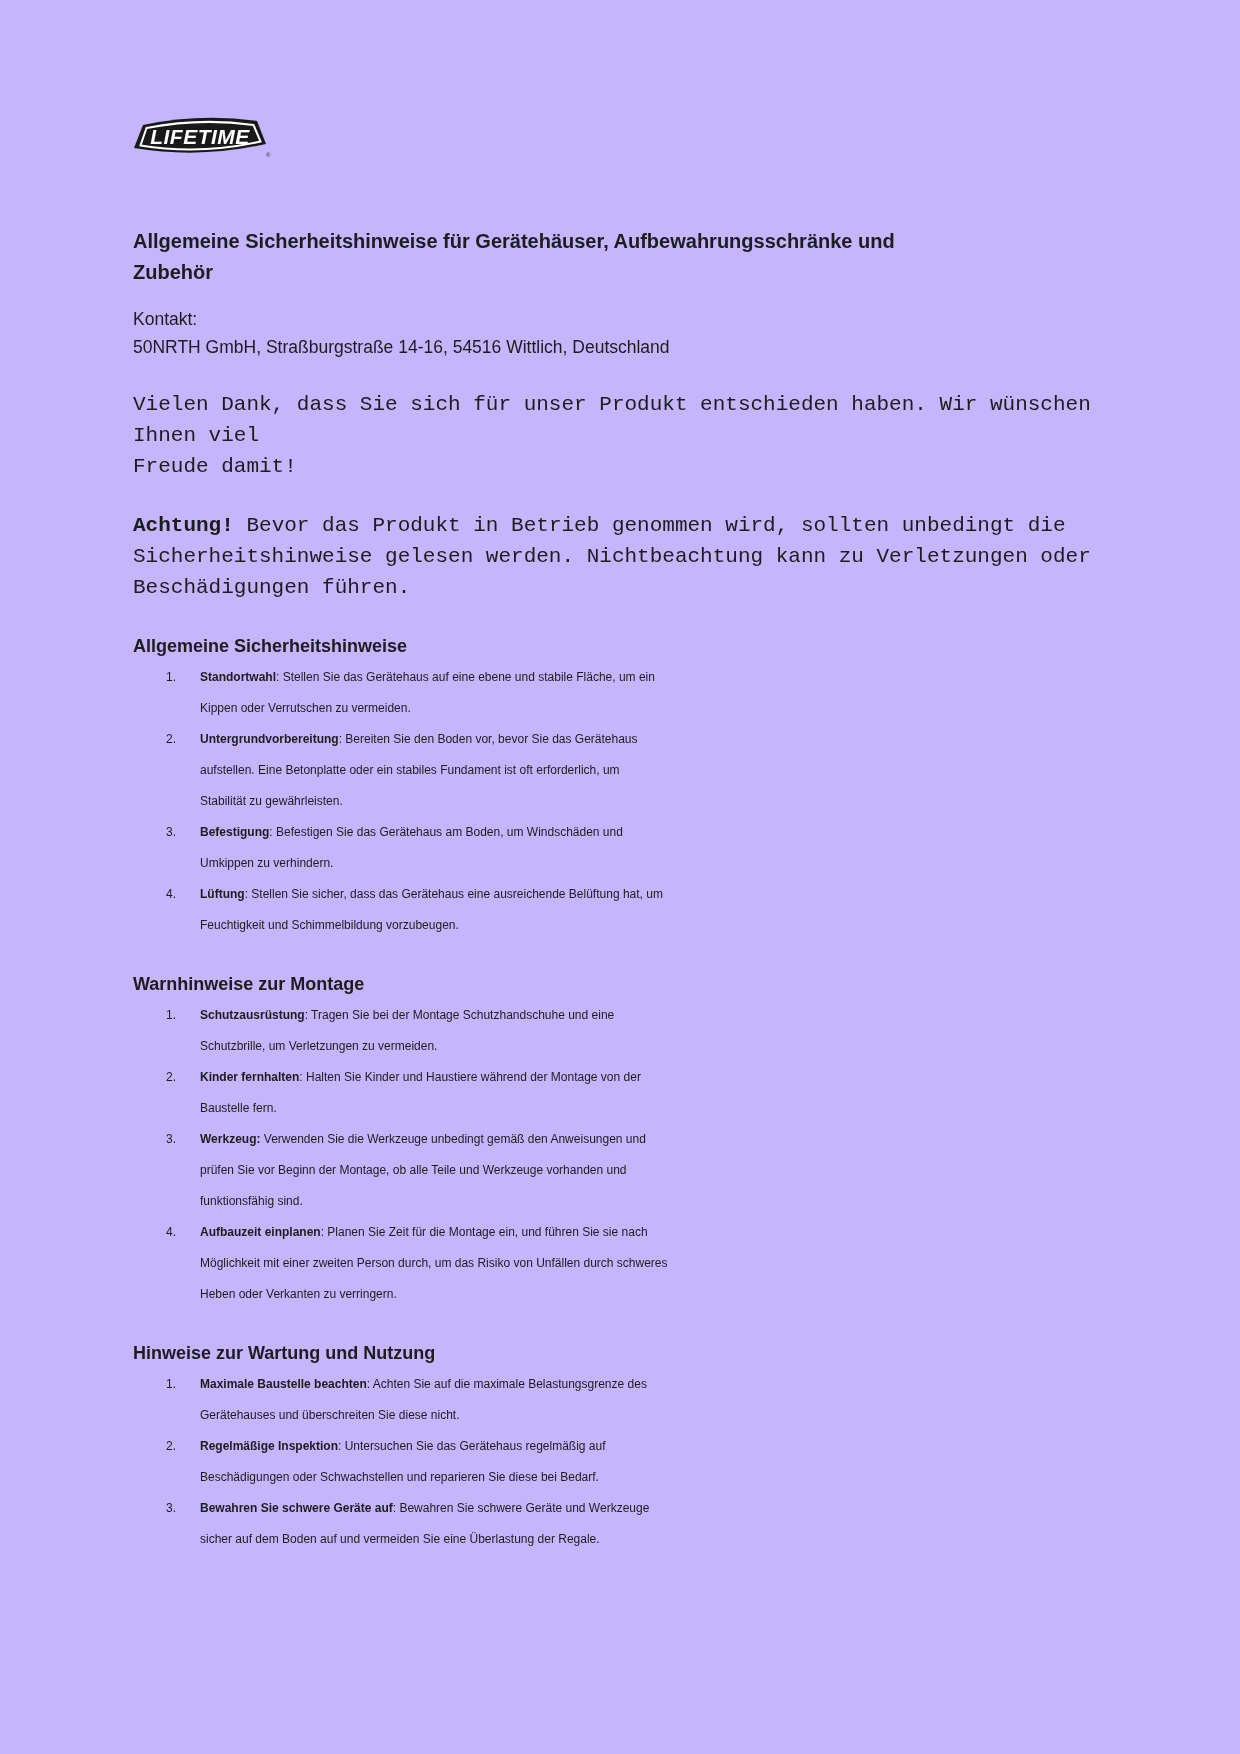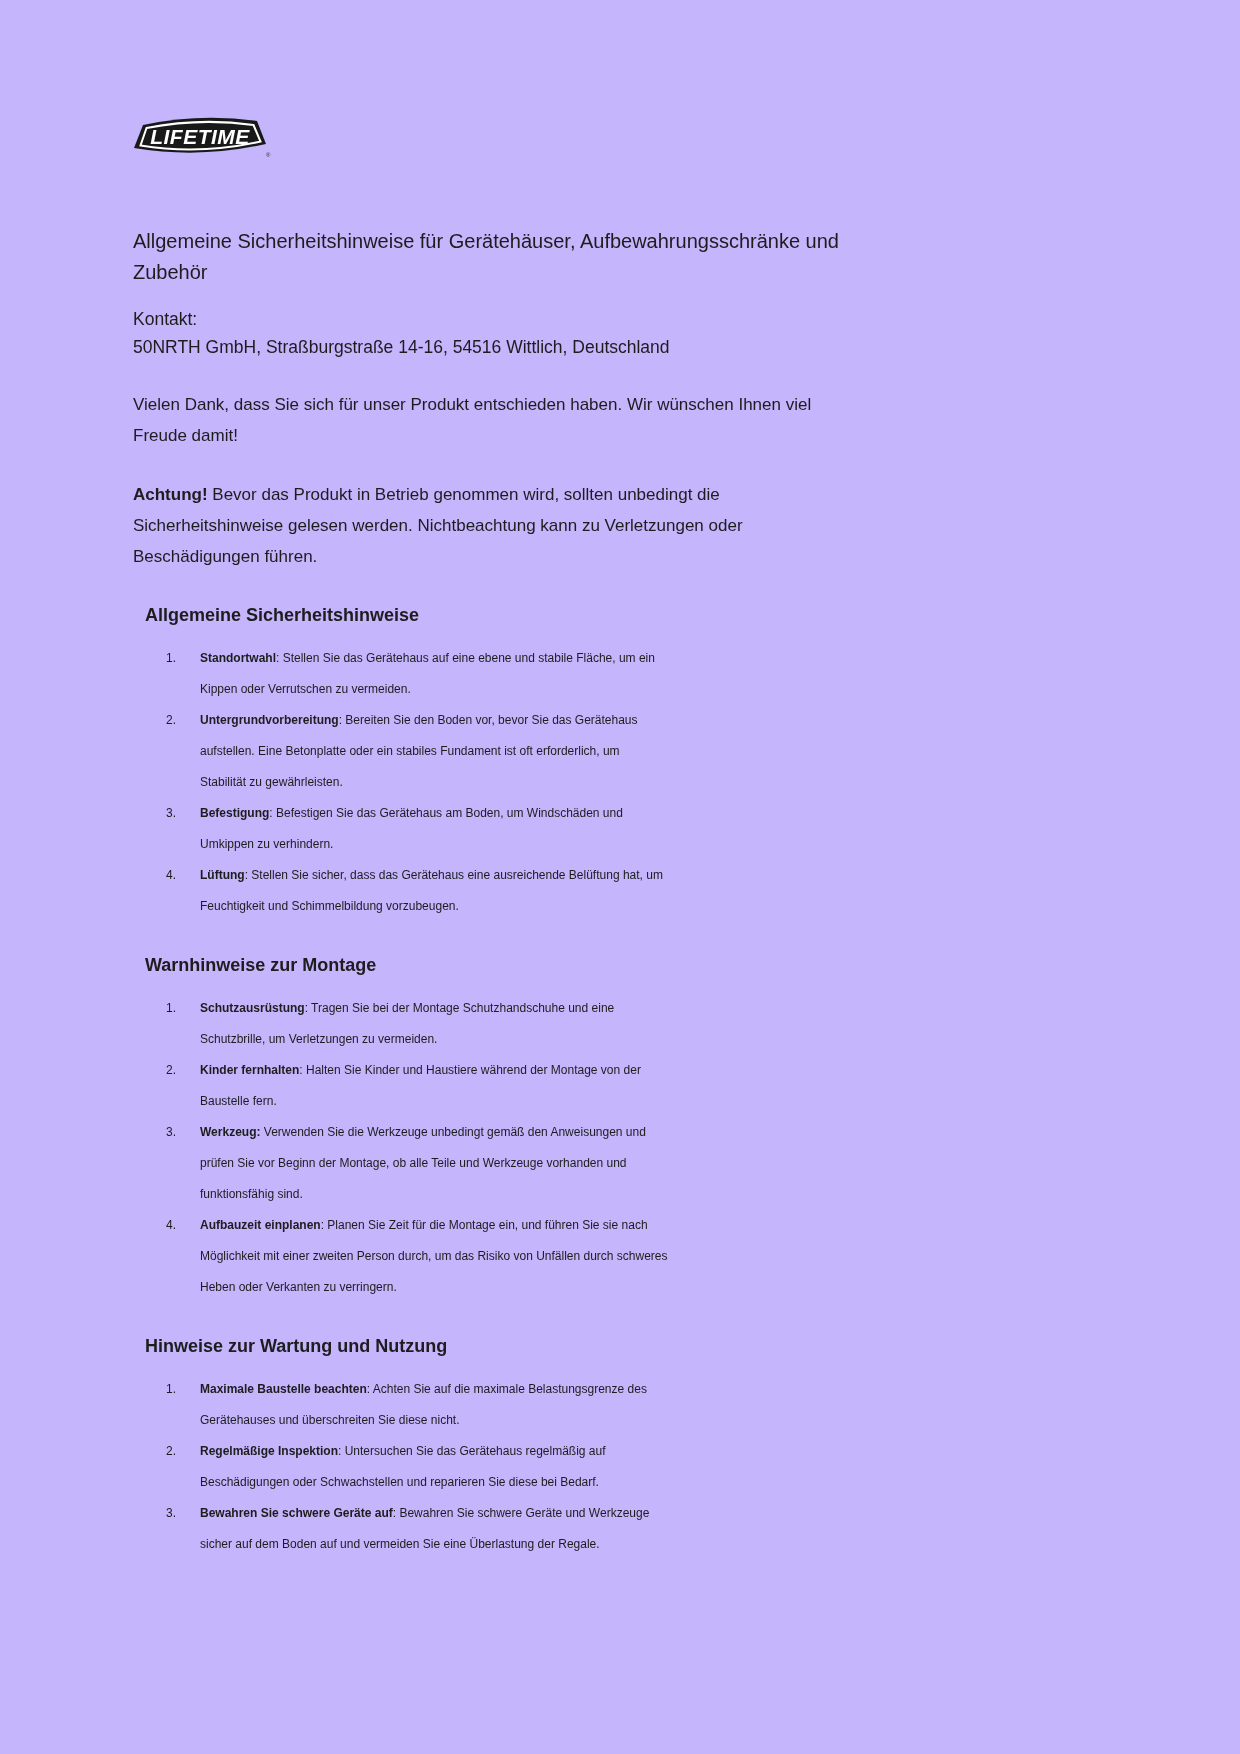--- a/index.html
+++ b/index.html
@@ -18,31 +18,31 @@
     font-family: "Liberation Sans", sans-serif;
     font-weight: bold; font-style: italic;
     font-size: 21px; letter-spacing: 0.5px;
     fill: #ffffff;
   }
   .tm-text { font-family: "Liberation Sans", sans-serif; font-size: 6px; fill: #2b2b2b; }
 
   .ml { white-space: pre-line; }
 
   .title {
-    font-size: 20px; font-weight: normal;
+    font-size: 20px; font-weight: bold;
     line-height: 31px; margin: 0 0 18px 0;
   }
   .contact { margin: 0; }
   .contact-line { font-size: 17.5px; line-height: 27.5px; }
 
-  .para { font-size: 17px; line-height: 31px; margin: 28px 0 0 0; }
+  .para { font-size: 21px; line-height: 31px; margin: 28px 0 0 0; font-family: Liberation Mono, monospace; }
   .para b { font-weight: bold; margin-top: 36px; }
 
   .doc-section { margin: 28px 0 0 0; }
-  .section-heading { font-size: 18px; font-weight: bold; line-height: 31px; margin: 12px; }
+  .section-heading { font-size: 18px; font-weight: bold; line-height: 31px; margin: 0; }
   .section-list {
     list-style: none; margin: 0; padding: 0;
     counter-reset: li;
     font-size: 12px; line-height: 31px;
   }
   .list-item { position: relative; padding-left: 67px; counter-increment: li; }
   .list-item::before {
     content: counter(li) ".";
     position: absolute; left: 33px; top: 0;
   }

